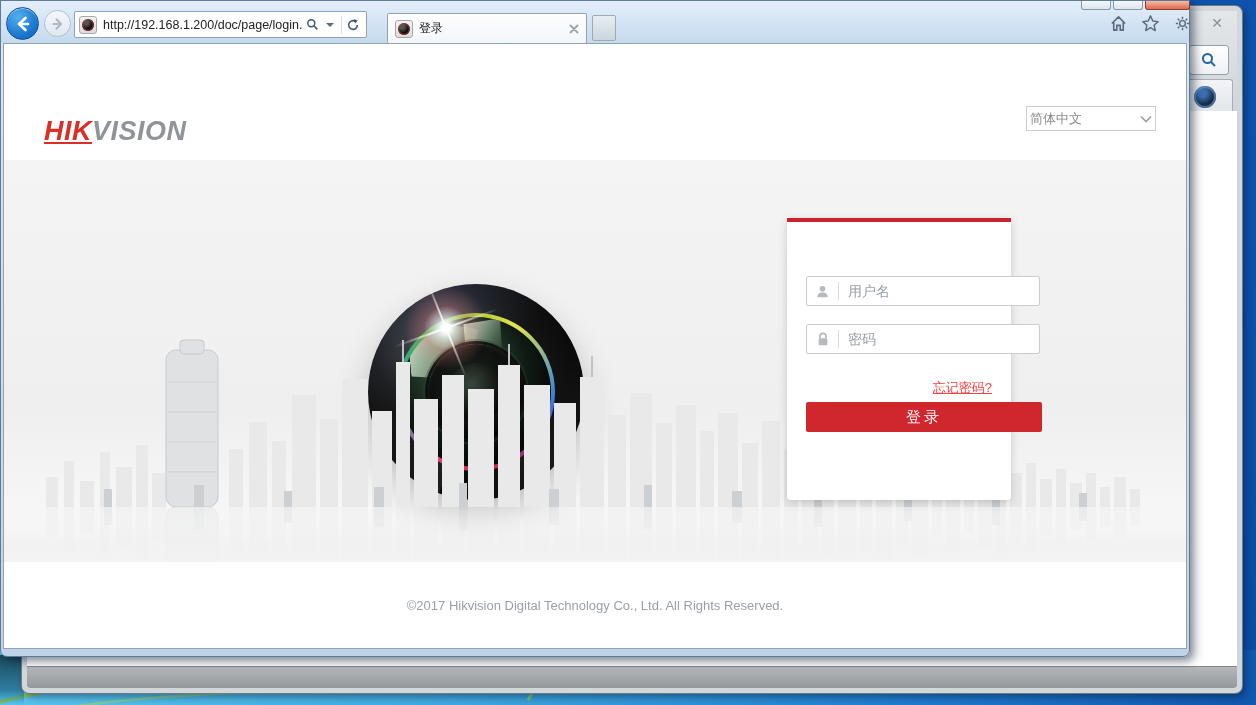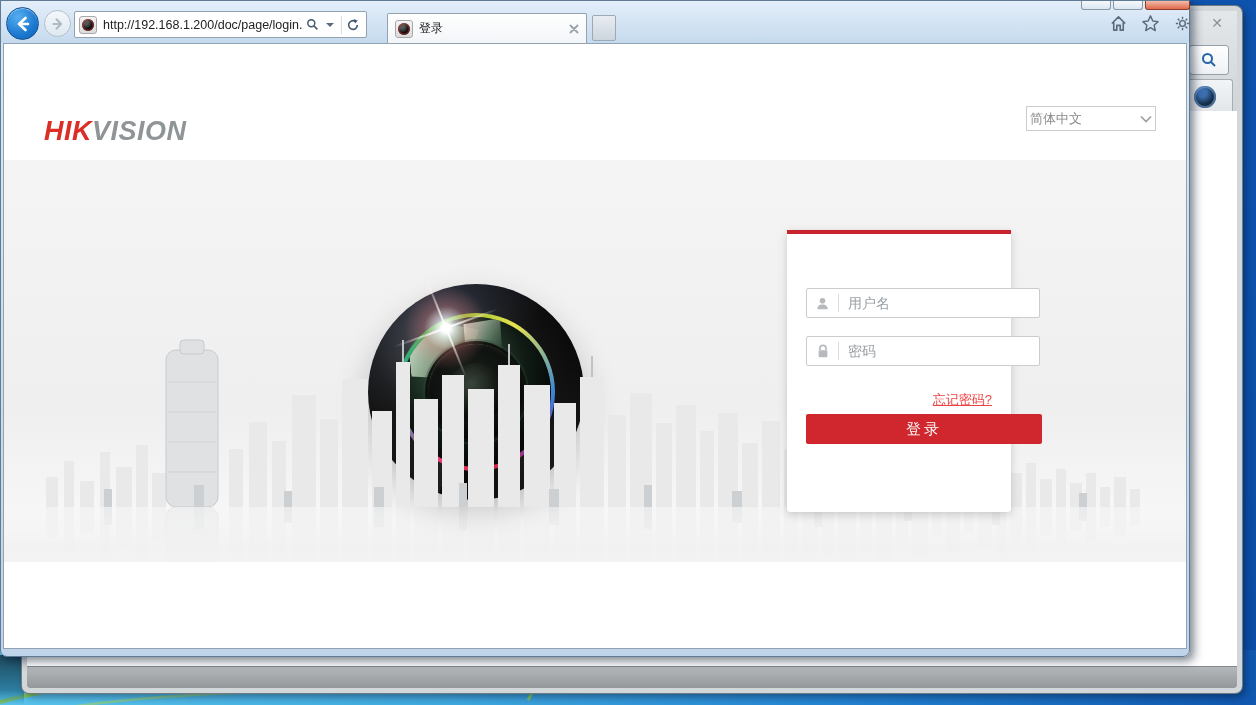--- a/index.html
+++ b/index.html
@@ -83,21 +83,21 @@
   .tbicons { position:absolute; left:1108px; top:13px; display:flex; gap:13px; }
   .tbicons span { display:flex; width:19px; height:19px; align-items:center; justify-content:center; }
 
   .viewport { position:absolute; left:2px; right:2px; top:42px; bottom:7px; background:#fff;
     border:1px solid #93a2b1; overflow:hidden; }
 
   
   .hdr { position:absolute; left:0; top:0; right:0; height:116px; background:#fff; }
   .logo { position:absolute; left:40px; top:72px; font-style:italic; font-weight:bold;
     font-size:27px; letter-spacing:.5px; }
-  .logo .hik { color:#da2e26; }
+  .logo .hik { color:#da2e26;text-decoration:underline; }
   .logo .vis { color:#8f9496; }
   .langsel { position:absolute; right:30px; top:62px; width:130px; height:25px;
     border:1px solid #c9cdd1; background:#fff; display:flex; align-items:center;
     justify-content:space-between; padding:0 3px; font-size:13px; color:#8a8a8a; cursor:pointer; }
 
   .banner { position:absolute; left:0; top:116px; right:0; height:402px;
     background:linear-gradient(#f4f4f4 0%,#efefef 62%,#f6f6f6 86%,#ffffff 100%); overflow:hidden; }
 
   .skyline { position:absolute; left:40px; top:172px; width:1106px; height:175px; z-index:2; }
   .sky-reflect { position:absolute; left:40px; top:347px; width:1106px; height:70px; z-index:2;
@@ -133,21 +133,21 @@
     background:#7d8480; opacity:.85; }
   .flare { position:absolute; left:18px; top:-16px; width:120px; height:120px; pointer-events:none; z-index:4;
     background:radial-gradient(circle at 50% 50%, #fff 0 4px, rgba(255,255,255,.65) 10px,
       rgba(255,140,140,.28) 22px, rgba(255,255,255,0) 42px); }
   .flare i { position:absolute; left:5px; top:59px; width:110px; height:2px; display:block;
     background:linear-gradient(90deg, rgba(255,255,255,0), #fff 50%, rgba(255,255,255,0)); }
   .flare i.r1 { transform:rotate(-20deg); }
   .flare i.r2 { transform:rotate(68deg); }
 
   
-  .card { position:absolute; left:783px; top:186px; width:224px; height:282px; background:#fff; z-index:10;
+  .card { position:absolute; left:783px; top:174px; width:224px; height:282px; background:#fff; z-index:10;
     border-radius:0 0 3px 3px; box-shadow:0 3px 10px rgba(0,0,0,.16), 0 0 1px rgba(0,0,0,.12); }
   .card-bar { position:absolute; left:0; top:0; right:0; height:4px; background:#c9242e; }
   .field { position:absolute; left:19px; width:234px; height:30px; background:#fff;
     border:1px solid #c9cdd0; border-radius:2px; display:flex; align-items:center; }
   .f-user { top:58px; } .f-pass { top:106px; }
   .ficon { width:31px; flex:none; display:flex; align-items:center; justify-content:center; }
   .fdiv { width:1px; height:18px; background:#d9dcde; flex:none; }
   .field input { border:none; outline:none; flex:1; min-width:0; padding:0 9px; font-size:14px;
     color:#333; background:transparent; font-family:"Liberation Sans", sans-serif; }
   .field input::placeholder { color:#9aa0a5; opacity:1; }
@@ -492,15 +492,16 @@
             </svg>
           </span>
           <span class="fdiv"></span>
           <input type="password" placeholder="密码" style="">
         </div>
 
         <a class="forgot">忘记密码?</a>
         <button class="loginbtn">登录</button>
       </div>
 
+      <div class="pgfooter">©2017 Hikvision Digital Technology Co., Ltd. All Rights Reserved.</div>
     </div>
   </div>
 </div>
 
 </body></html>

